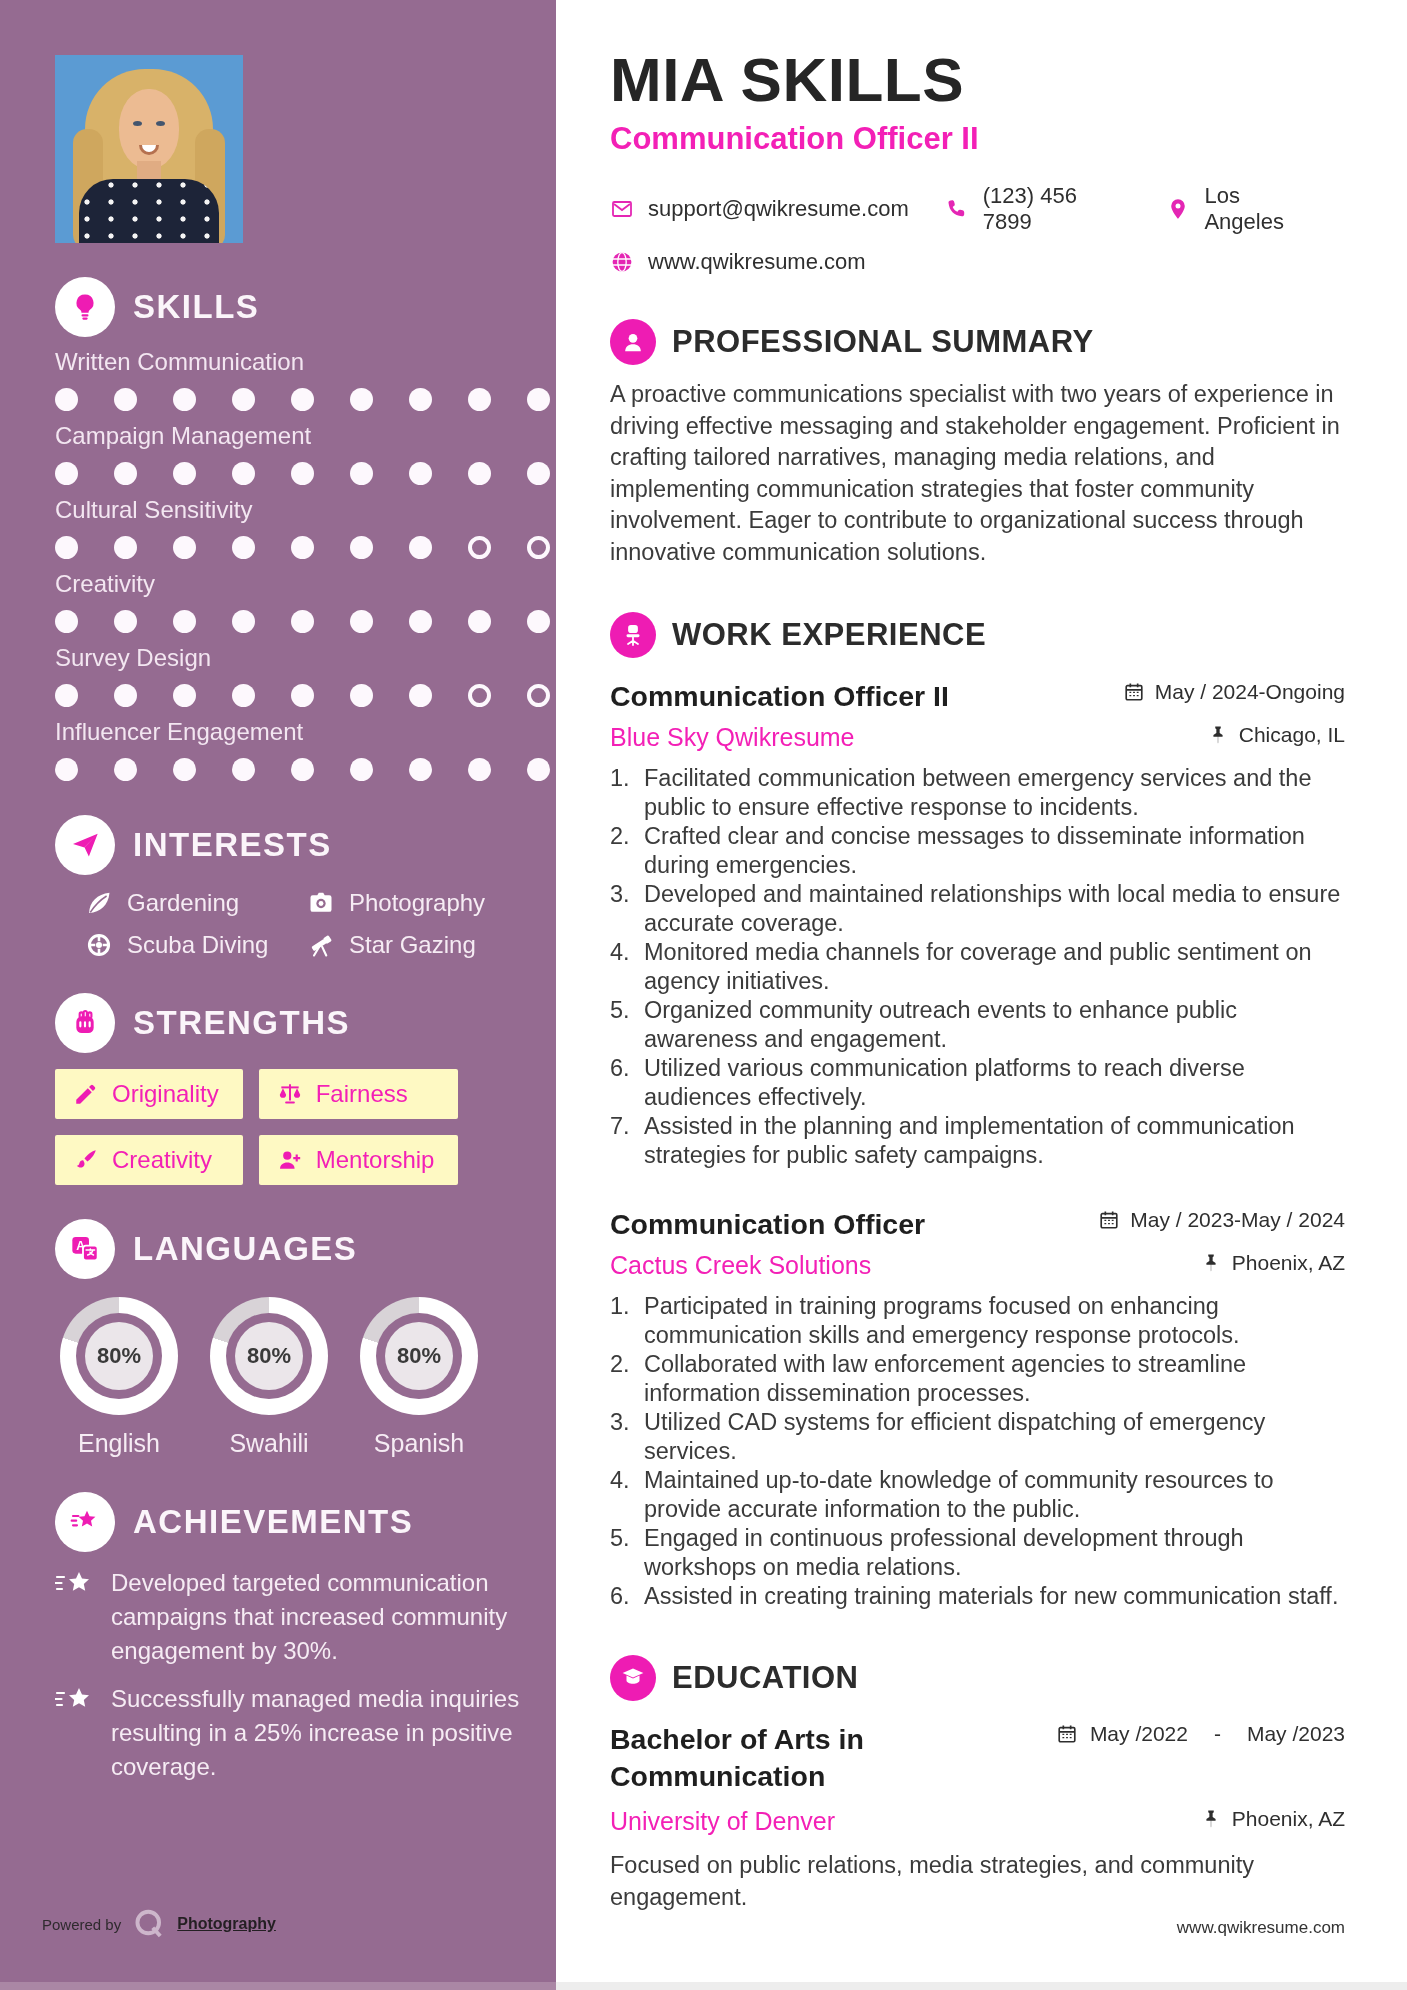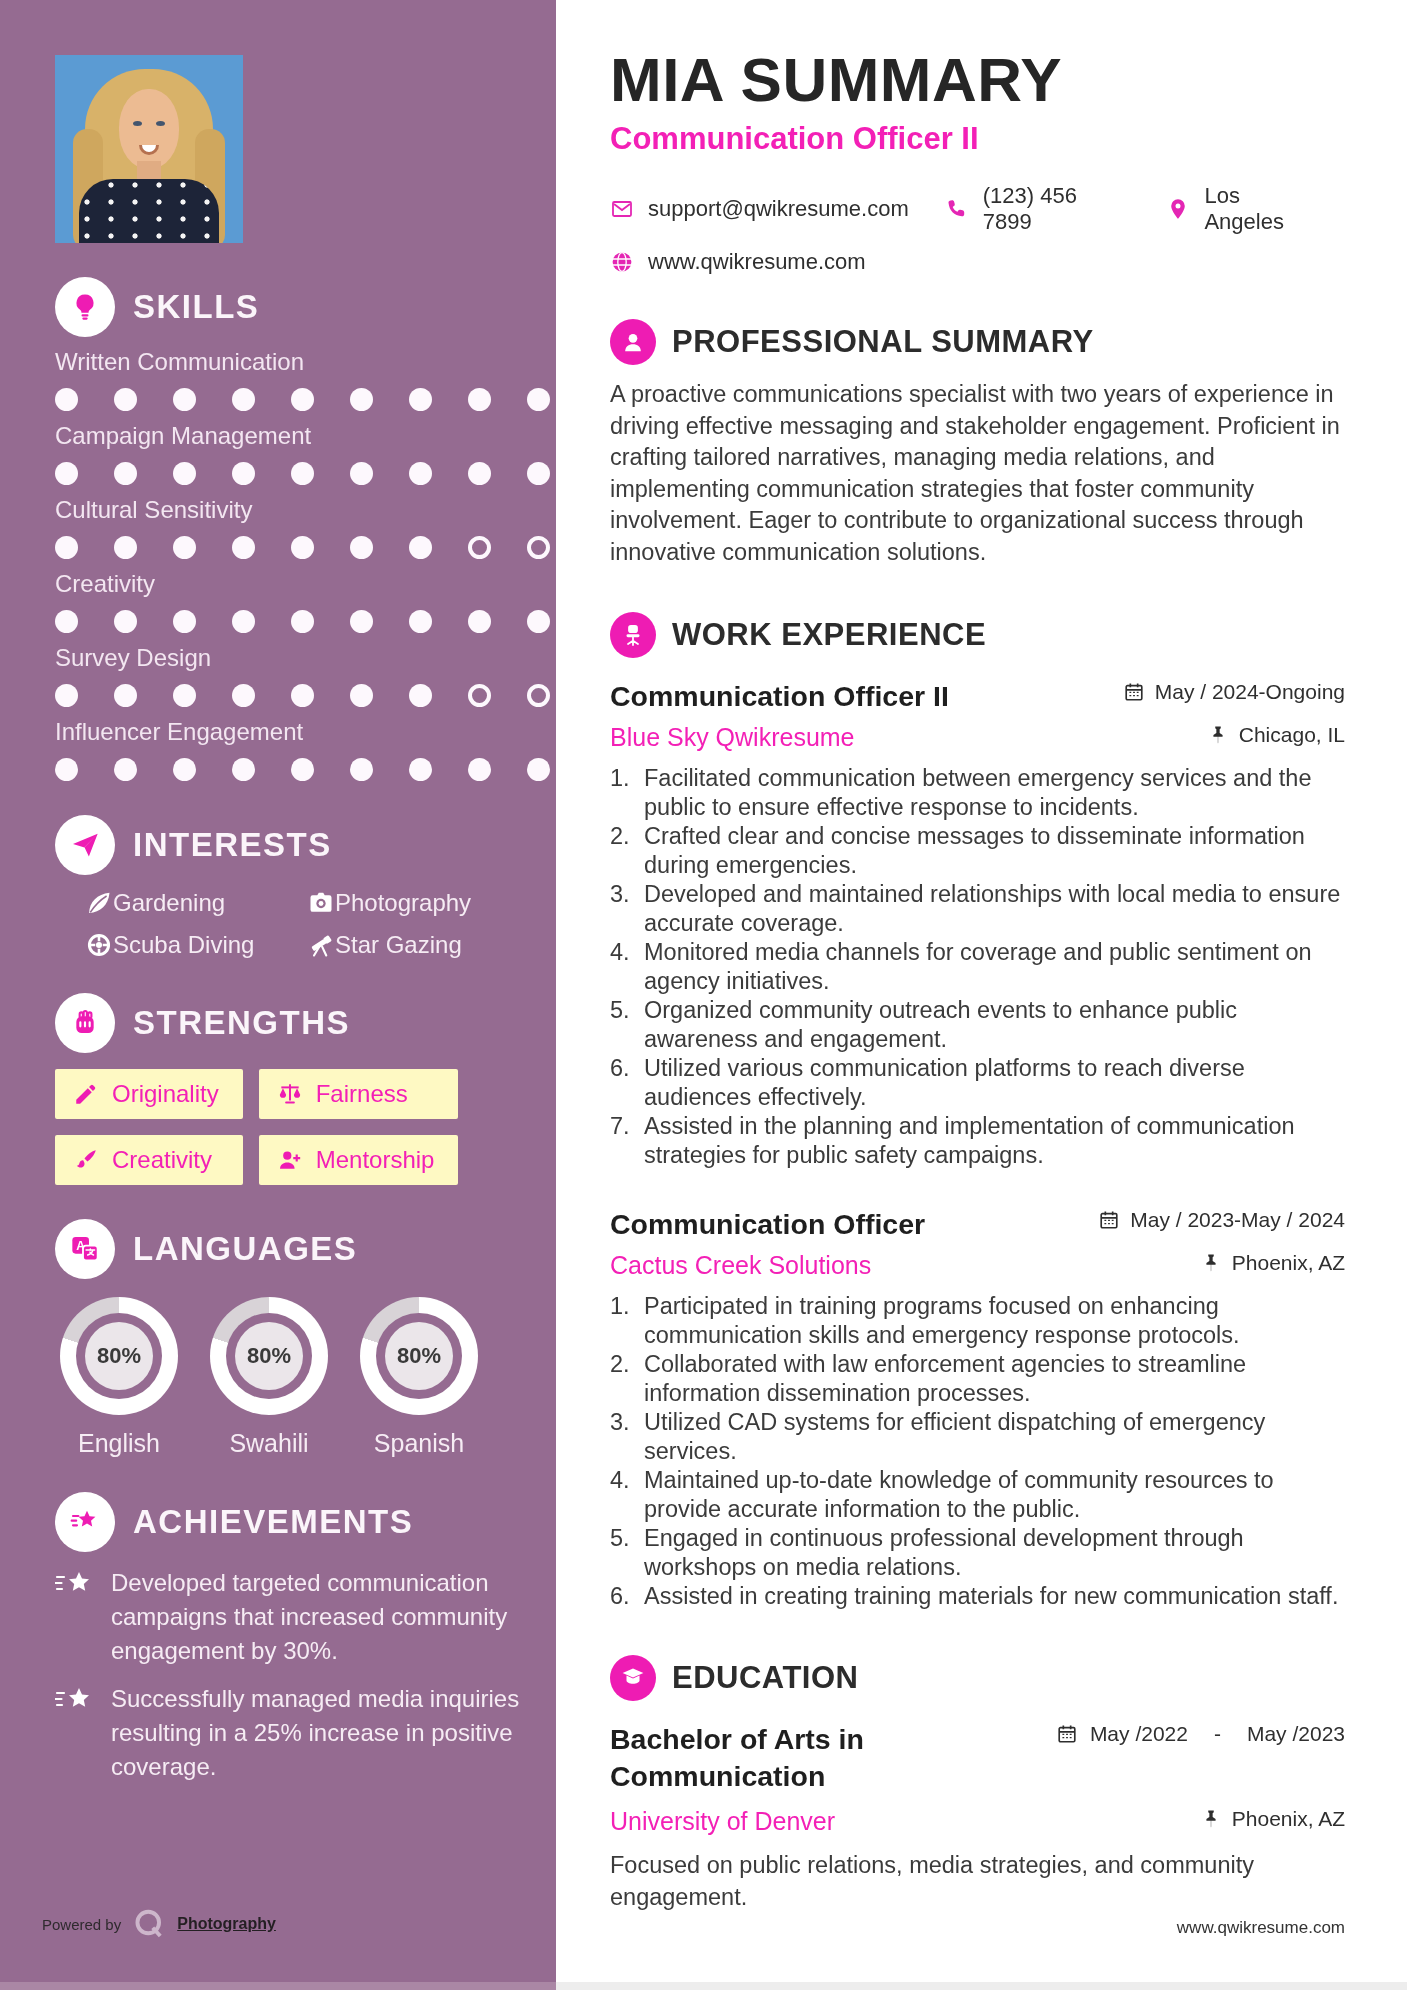--- a/index.html
+++ b/index.html
@@ -29,21 +29,21 @@
 
   
   .skill { margin-top:11px; }
   .skill-label { font-size:24px; color:#f3e6f1; margin-bottom:12px; }
   .dots { display:flex; justify-content:space-between; height:23px; }
   .dot { width:23px; height:23px; border-radius:50%; background:#fdf8fd; }
   .dot.empty { background:transparent; border:4.5px solid #fdf8fd; }
 
   
   .interests-grid { display:grid; grid-template-columns:222px 1fr; row-gap:14px; padding-left:30px; margin-top:14px; }
-  .interest { display:flex; align-items:center; font-size:24px; color:#f6ecf4; }
+  .interest { display:flex; align-items:center; gap:14px; font-size:24px; color:#f6ecf4; }
   .interest .ic { width:28px; height:28px; color:#ffffff; flex:0 0 auto; }
   .interest .ic svg { width:28px; height:28px; }
 
   
   .strengths-grid { display:grid; grid-template-columns:auto auto; justify-content:start; gap:16px 16px; margin-top:16px; }
   .strength-card { background:#fef9c3; border-radius:2px; display:flex; align-items:center; gap:13px; padding:11px 24px 11px 18px; min-width:160px; }
   .strength-card .ic { width:26px; height:26px; color:#ee1cb3; }
   .strength-card .ic svg { width:26px; height:26px; }
   .strength-card .lbl { font-size:24px; color:#f320b6; font-weight:500; }
 
@@ -402,21 +402,21 @@
             <circle cx="11.5" cy="11" r="7.2"></circle>
             <path d="M14.5 14.5l5 5.5"></path>
           </svg>
       </span>
       <a class="brand" href="#">Photography</a>
     </div>
   </aside>
 
   <main class="main">
 
-    <h1 class="name">MIA SUMMARY</h1>
+    <h1 class="name">MIA SKILLS</h1>
     <div class="job-title-top">Communication Officer II</div>
 
     <div class="contact-row">
       <span class="ic">
         <svg viewBox="0 0 24 24" fill="none" stroke="currentColor" stroke-width="1.8">
             <rect x="3" y="5" width="18" height="14" rx="1.2"></rect>
             <path d="M4 7l8 6 8-6"></path>
           </svg>
       </span>
       <a class="contact-item" href="#" style="color:#2f2f2f;text-decoration:none">support@qwikresume.com</a>

